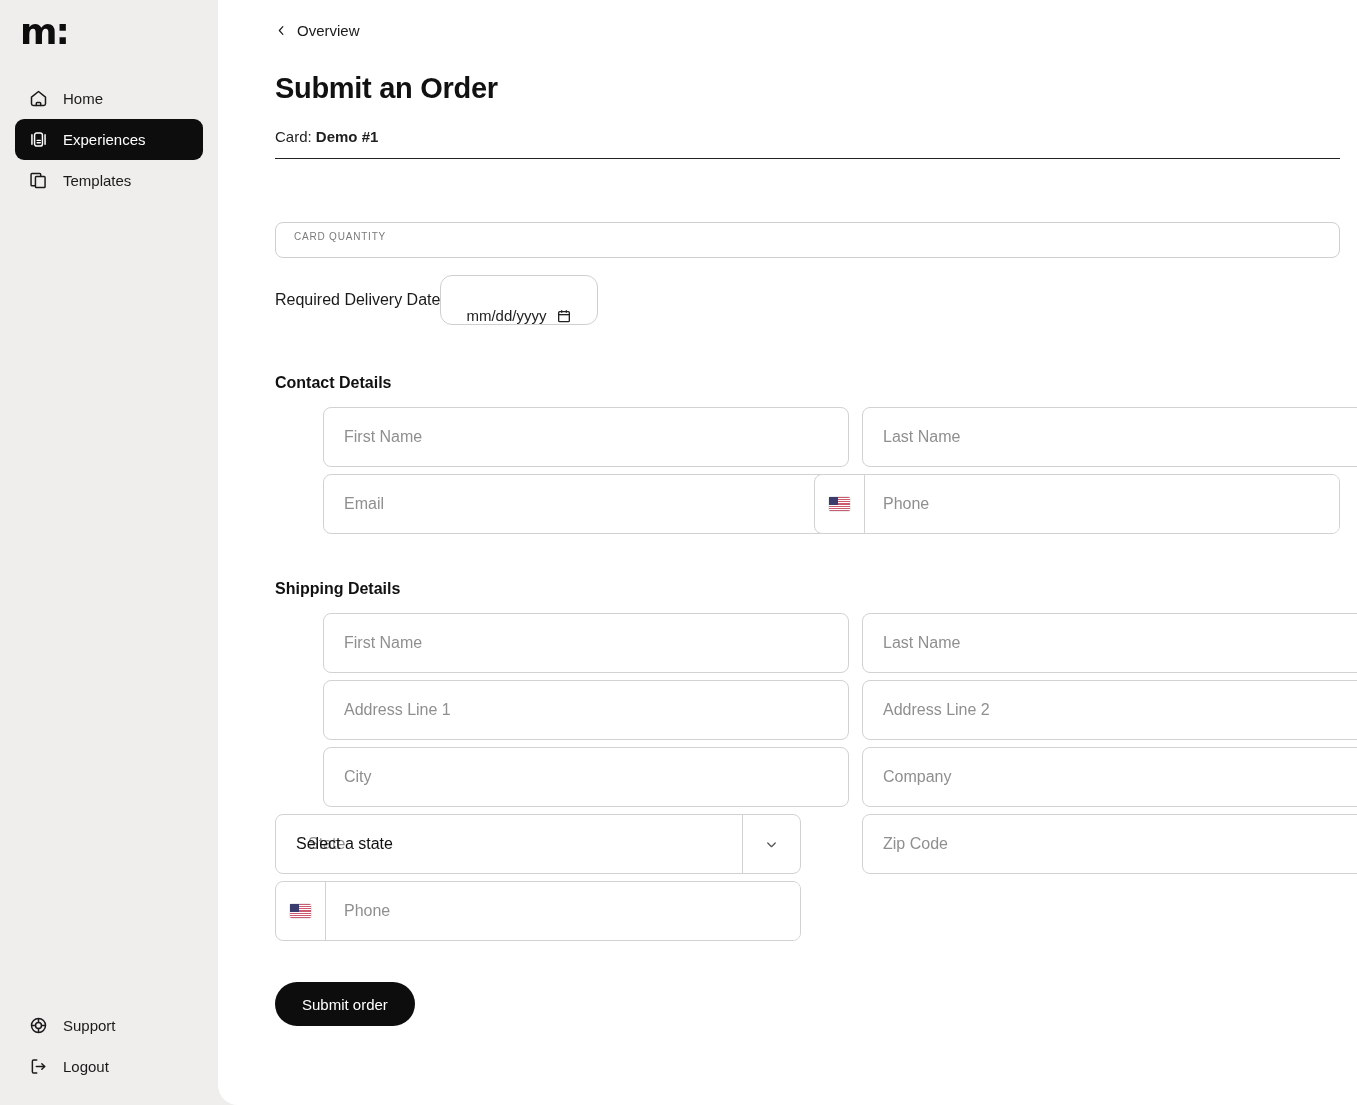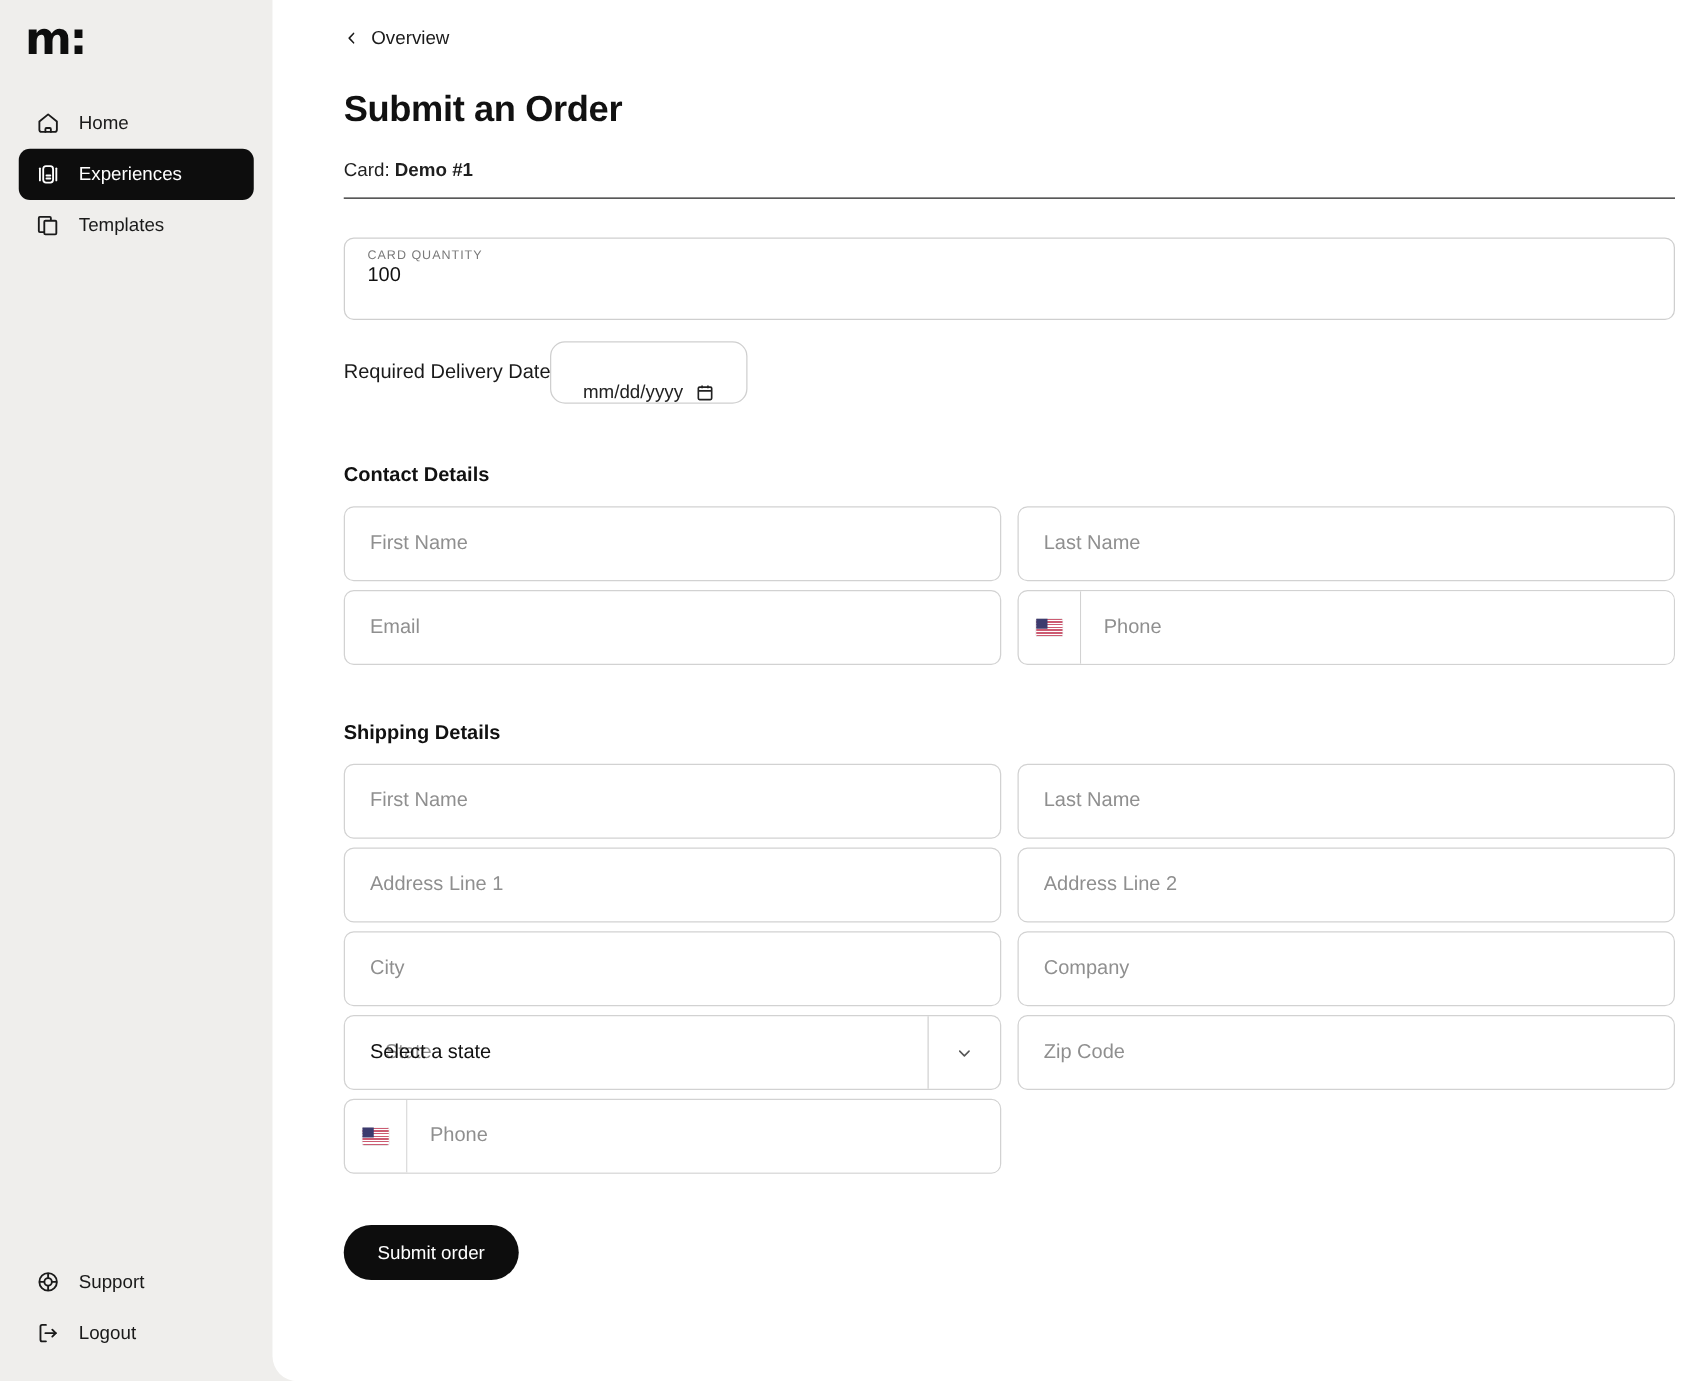--- a/index.html
+++ b/index.html
@@ -50,21 +50,21 @@
   .page-title {
     margin-top:33px;
     font-size:29px; font-weight:800; letter-spacing:-0.3px; color:#111;
   }
   .card-line { margin-top:23px; font-size:15px; color:#1f1f1f; }
   .card-line b { font-weight:700; }
   .top-divider { margin-top:13px; border:none; border-top:1px solid #222; height:0; }
 
   
   .qty-box {
-    margin-top:31px; width:100%; height:66px;
+    margin-top:63px; width:100%; height:36px;
     border:1px solid #cfcfcf; border-radius:8px;
     padding:8px 18px 0 18px;
   }
   .qty-label {
     font-size:10px; letter-spacing:0.8px; color:#7a7a7a;
     text-transform:uppercase; display:block;
   }
   .qty-input {
     border:none; outline:none; width:100%;
     font-size:16px; color:#111; margin-top:2px;
@@ -88,21 +88,21 @@
 
   .grid2 {
     margin-top:15px;
     display:grid; grid-template-columns:1fr 1fr;
     column-gap:13px; row-gap:7px;
   }
   .field {
     height:60px; width:100%;
     border:1px solid #d2d2d2; border-radius:8px;
     font-size:16px; color:#111; padding:0 20px;
-    font-family:inherit; outline:none; background:#fff;
+    font-family:inherit; outline:none; background:#fff;margin-left:48px;
   }
   input.field::placeholder { color:#8f8f8f; opacity:1; }
 
   
   .phone-field {
     height:60px; border:1px solid #d2d2d2; border-radius:8px;
     display:flex; align-items:stretch; overflow:hidden; background:#fff;
   }
   .flag-box {
     width:50px; border-right:1px solid #d2d2d2;
@@ -231,21 +231,20 @@
 
   <div class="card-line">
     <span>Card:</span>
     <b>Demo #1</b>
   </div>
   <hr class="top-divider">
 
   
   <div class="qty-box">
     <span class="qty-label">CARD QUANTITY</span>
-    <input class="qty-input" type="text" value="100" style="">
   </div>
 
   
   <div class="date-row">
     <span class="date-label">Required Delivery Date</span>
     <div class="date-input">
       <span>mm/dd/yyyy</span>
       <span style="display:flex;">
         <svg width="16" height="16" viewBox="0 0 24 24" fill="none" stroke="#222" stroke-width="2">
           <rect x="4" y="5.5" width="16" height="15" rx="1.5"></rect>

